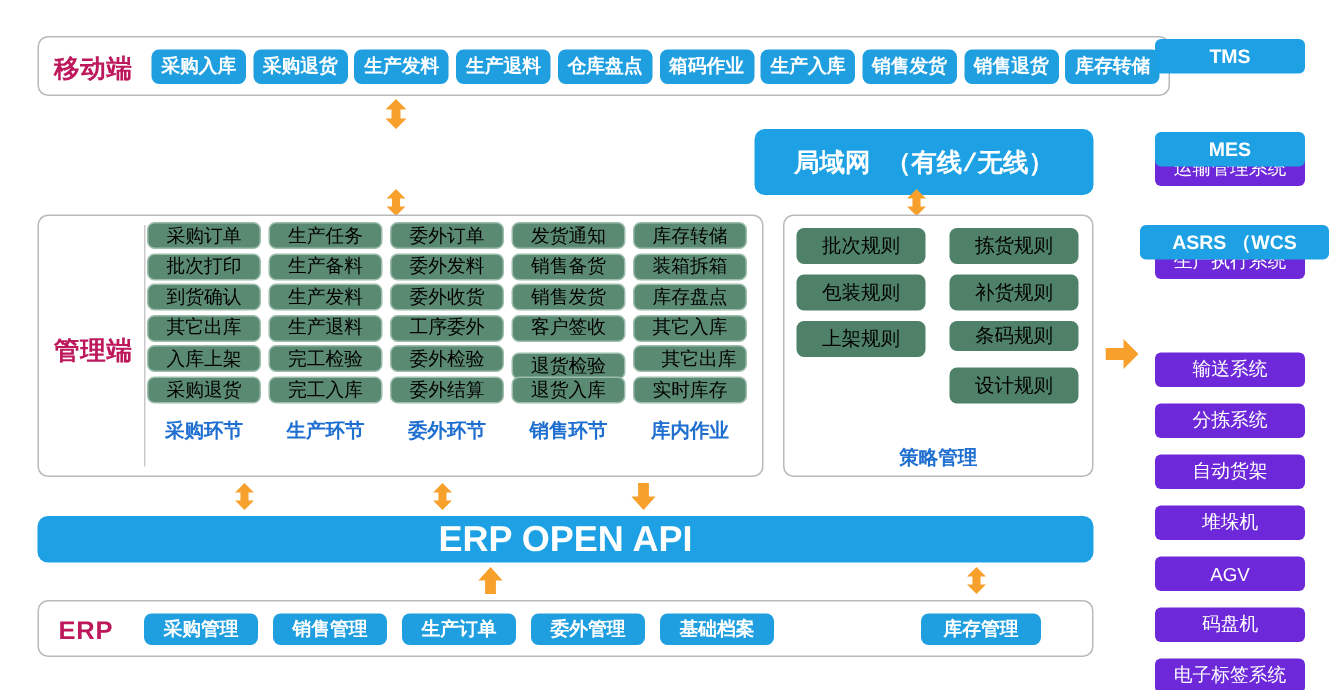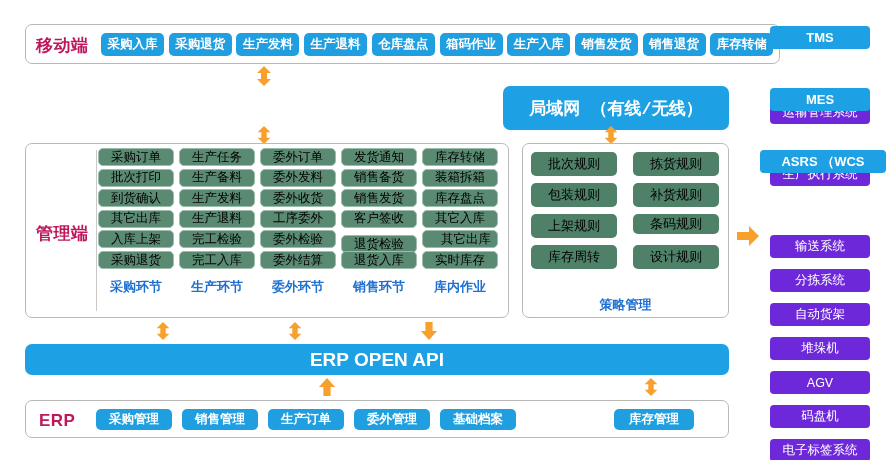--- a/index.html
+++ b/index.html
@@ -175,40 +175,39 @@
     </div>
 
   <div class="panel" style="left:522px;top:143px;width:207px;height:175px;"></div>
   <div id="strategy-items" style="position:absolute;left:531px;top:152px;width:190px;height:122px;">
       <div class="green-btn big" style="position: absolute; left: 0px; top: 0px; width: 86px; height: 24px;">批次规则</div>
       <div class="green-btn big" style="position: absolute; left: 102px; top: 0px; width: 86px; height: 24px;">拣货规则</div>
       <div class="green-btn big" style="position: absolute; left: 102px; top: 31px; width: 86px; height: 24px;">补货规则</div>
       <div class="green-btn big" style="position: absolute; left: 0px; top: 31px; width: 86px; height: 24px;">包装规则</div>
       <div class="green-btn big" style="position: absolute; left: 0px; top: 62px; width: 86px; height: 24px;">上架规则</div>
       <div class="green-btn big" style="position: absolute; left: 102px; top: 62px; width: 86px; height: 20px;">条码规则</div>
-      <div class="green-btn big" style="position: absolute; left: 0px; top: 93px; width: 86px; height: 24px;">库存周转</div>
       <div class="green-btn big" style="position: absolute; left: 102px; top: 93px; width: 86px; height: 24px;">设计规则</div>
     </div>
   <div class="col-title" style="left:522px;top:296px;width:207px;">策略管理</div>
 
   <svg class="arrow" style="left:737px;top:226px;" width="22" height="20" viewBox="0 0 22 20">
     <polygon points="0,6 12,6 12,0 22,10 12,20 12,14 0,14" fill="#f7a02c"></polygon>
   </svg>
 
   <svg class="arrow" style="left:155px;top:322px;" width="16" height="18" viewBox="0 0 16 20">
     <polygon points="8,0 15,7 11,7 11,13 15,13 8,20 1,13 5,13 5,7 1,7" fill="#f7a02c"></polygon>
   </svg>
   <svg class="arrow" style="left:287px;top:322px;" width="16" height="18" viewBox="0 0 16 20">
     <polygon points="8,0 15,7 11,7 11,13 15,13 8,20 1,13 5,13 5,7 1,7" fill="#f7a02c"></polygon>
   </svg>
   <svg class="arrow" style="left:420px;top:322px;" width="18" height="18" viewBox="0 0 18 20">
     <polygon points="5,0 13,0 13,10 18,10 9,20 0,10 5,10" fill="#f7a02c"></polygon>
   </svg>
 
-  <div class="blue-band" style="left:25px;top:344px;width:704px;height:31px;font-size:19px;align-items:center;">
+  <div class="blue-band" style="left:25px;top:344px;width:704px;height:31px;font-size:24px;align-items:center;">
     <span>ERP OPEN API</span>
   </div>
 
   <svg class="arrow" style="left:318px;top:378px;" width="18" height="18" viewBox="0 0 18 20">
     <polygon points="9,0 18,10 13,10 13,20 5,20 5,10 0,10" fill="#f7a02c"></polygon>
   </svg>
   <svg class="arrow" style="left:643px;top:378px;" width="16" height="18" viewBox="0 0 16 20">
     <polygon points="8,0 15,7 11,7 11,13 15,13 8,20 1,13 5,13 5,7 1,7" fill="#f7a02c"></polygon>
   </svg>
 

